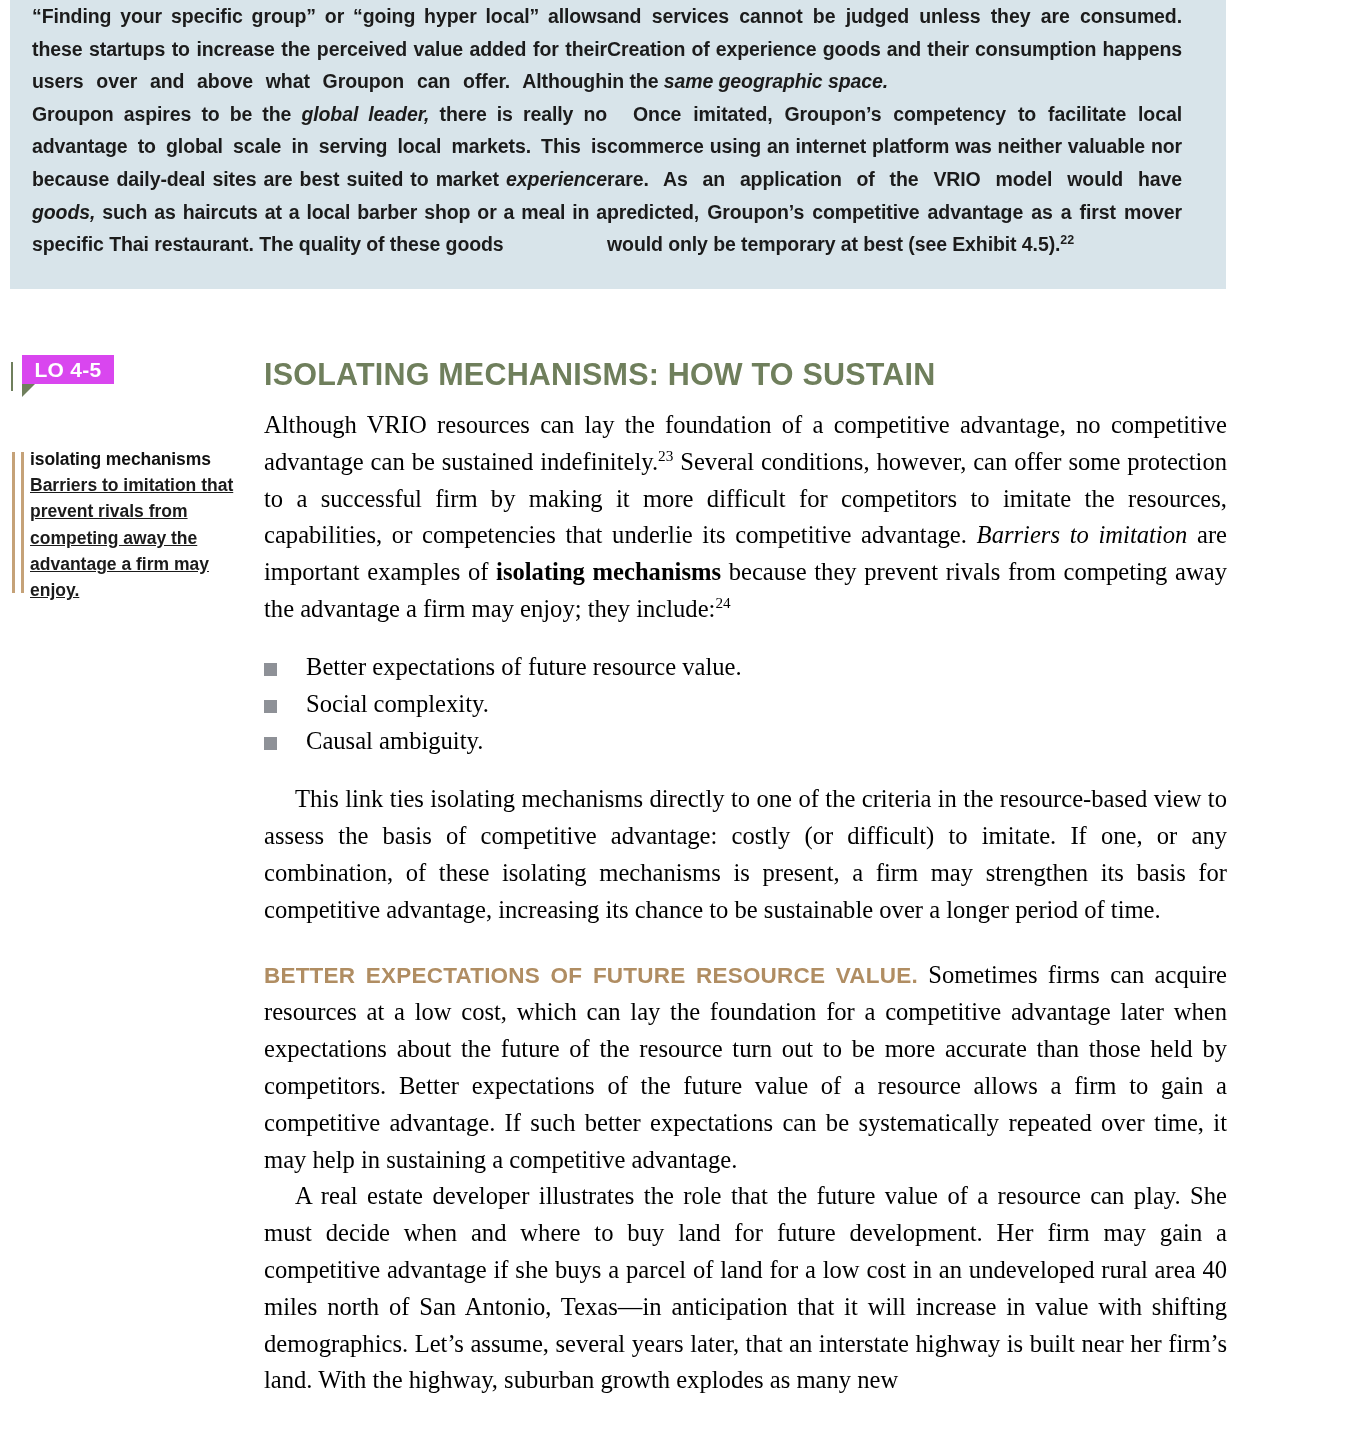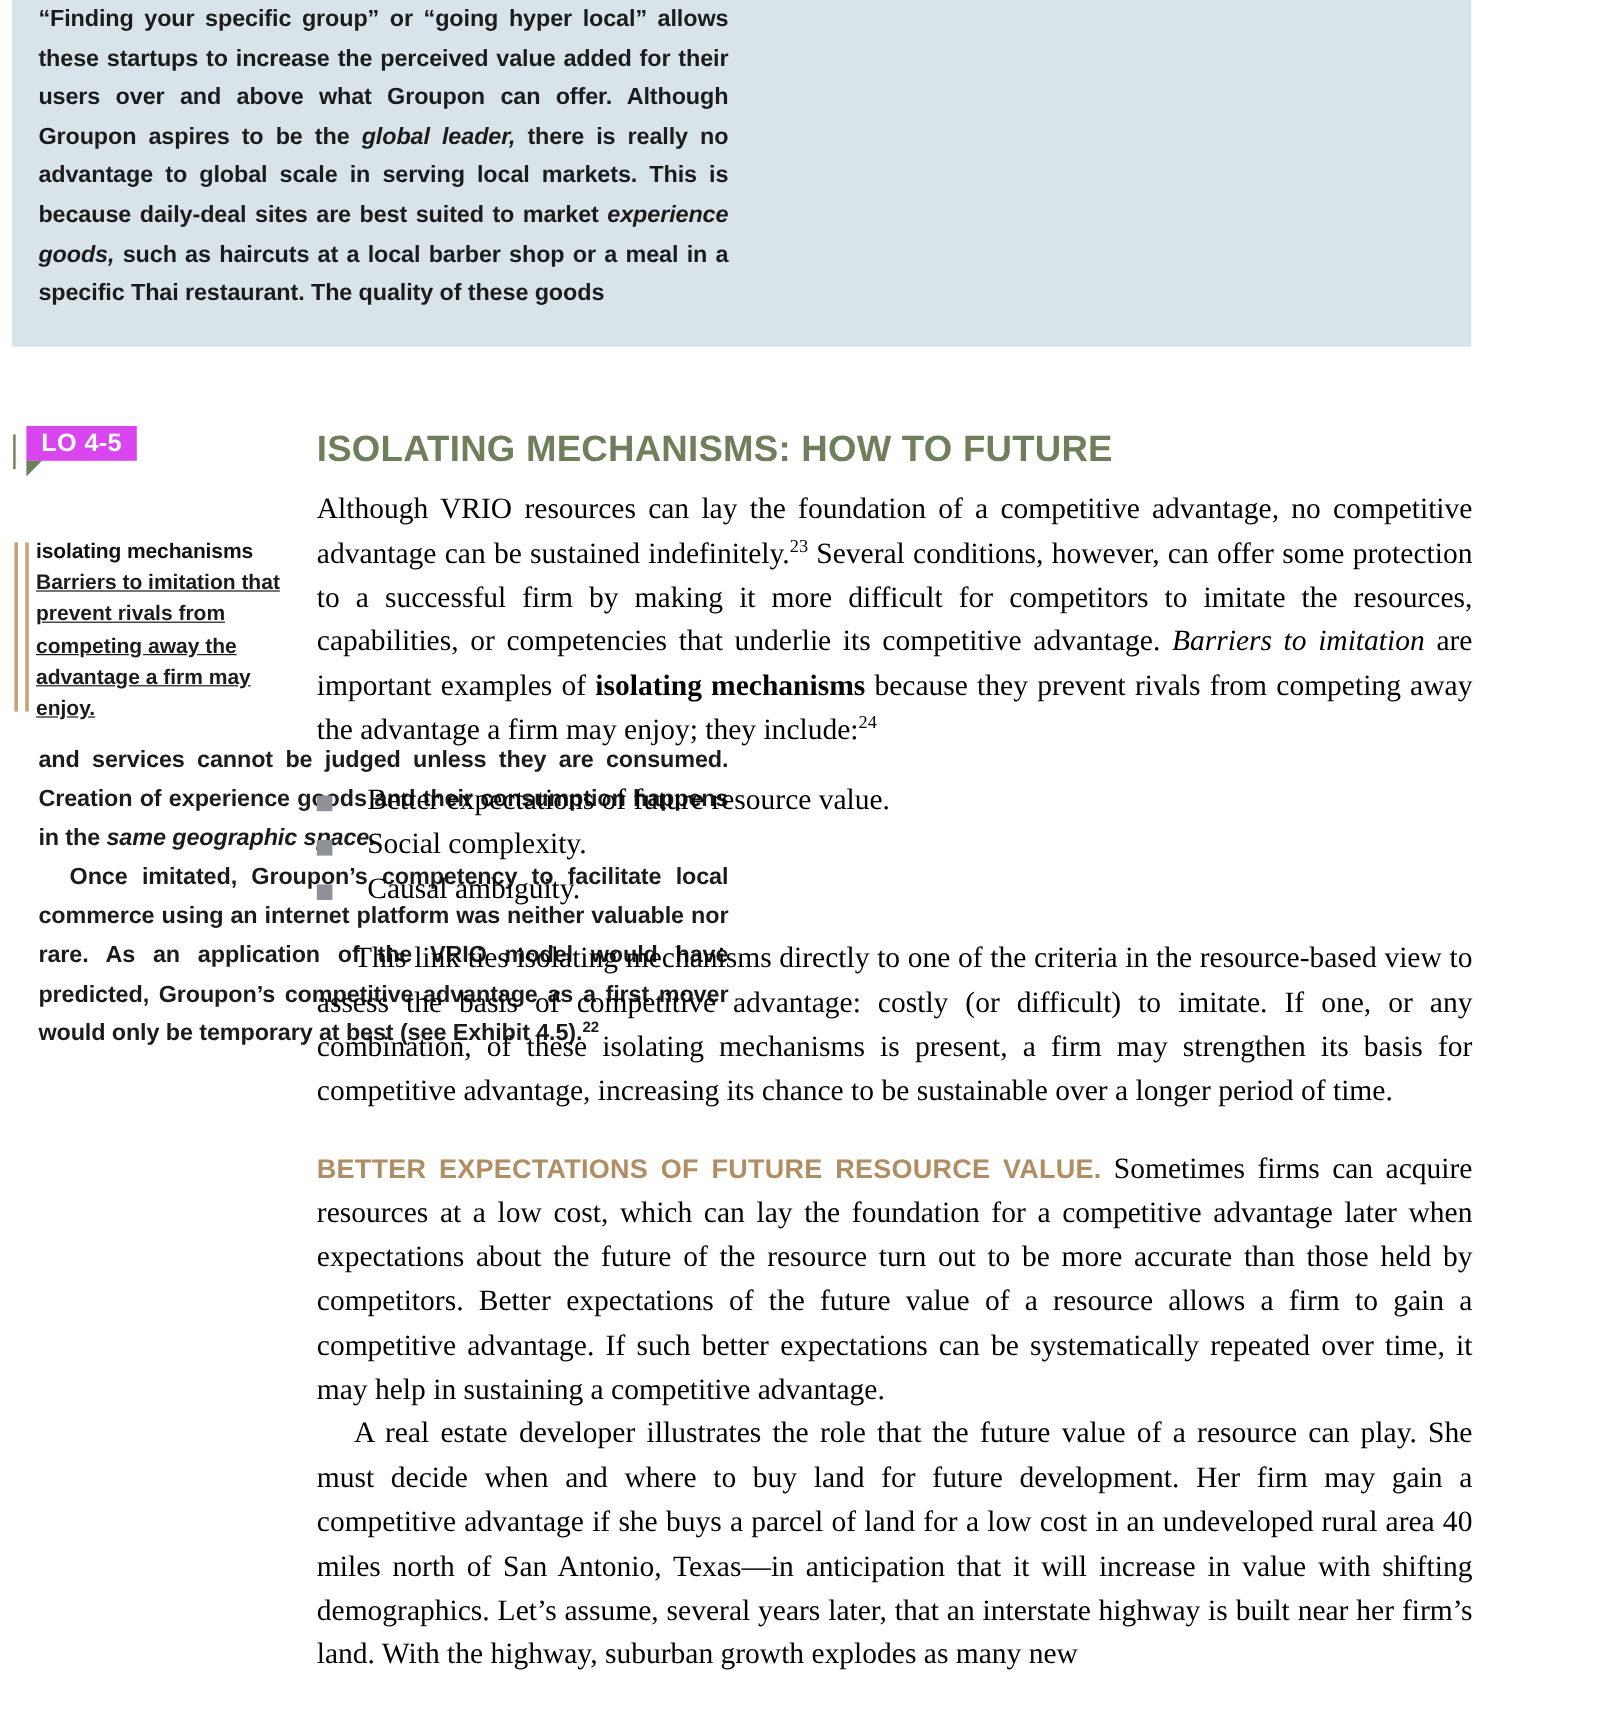--- a/index.html
+++ b/index.html
@@ -23,23 +23,21 @@
     left: 10px;
     top: -14px;
     width: 1216px;
     height: 303px;
     background: #d8e4ea;
     box-sizing: border-box;
     padding: 14px 22px 0 22px;
   }
   .feature-cols {
     display: flex;
-    gap: 42px;
     height: 100%;
-    flex-direction: column;
   }
   .feature-col {
     width: 575px;
     flex: 0 0 575px;
   }
   .feature-p {
     font-family: "Liberation Sans Narrow", "Liberation Sans", sans-serif;
     font-stretch: condensed;
     font-size: 19.5px;
     line-height: 32.6px;
@@ -262,21 +260,21 @@
     <div class="glossary-rule-b"></div>
     <p class="glossary-term">isolating mechanisms</p>
     <p class="glossary-def">Barriers to imitation that prevent rivals from competing away the advantage a firm may enjoy.</p>
   </div>
 
 </div>
 
 <div class="main-col">
 
   <h1 class="section-heading">
-    <span>ISOLATING MECHANISMS: HOW TO FUTURE</span>
+    <span>ISOLATING MECHANISMS: HOW TO SUSTAIN</span>
   </h1>
 
   <p class="body-p"><span>Although VRIO resources can lay the foundation of a competitive advantage, no competitive advantage can be sustained indefinitely.</span><sup>23</sup><span> Several conditions, however, can offer some protection to a successful firm by making it more difficult for competitors to imitate the resources, capabilities, or competencies that underlie its competitive advantage. </span><i>Barriers to imitation</i><span> are important examples of </span><b>isolating mechanisms</b><span> because they prevent rivals from competing away the advantage a firm may enjoy; they include:</span><sup>24</sup></p>
 
   <ul class="bullet-list">
     <li class="bullet-item">
       <span class="bullet-square"></span>
       <span>Better expectations of future resource value.</span>
     </li>
     <li class="bullet-item">

